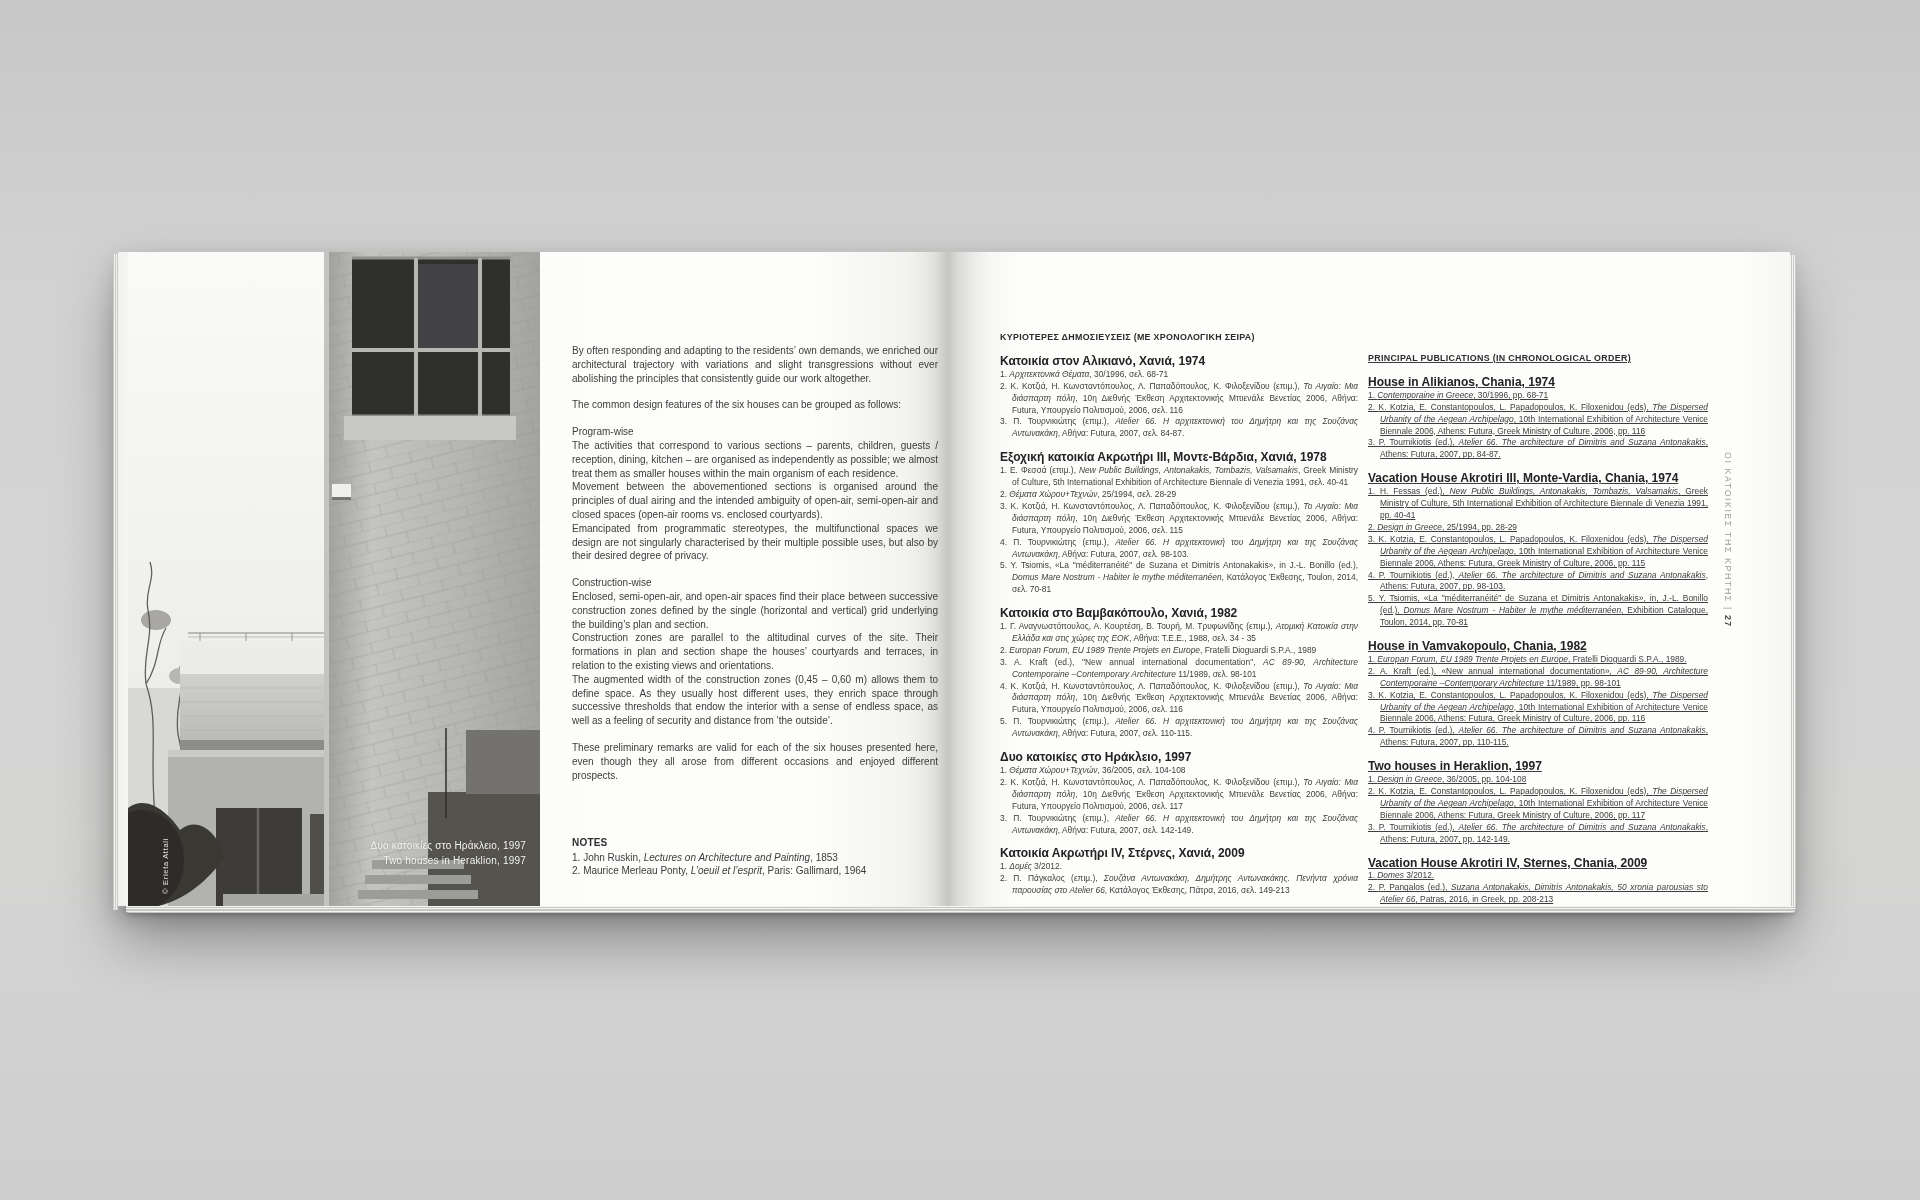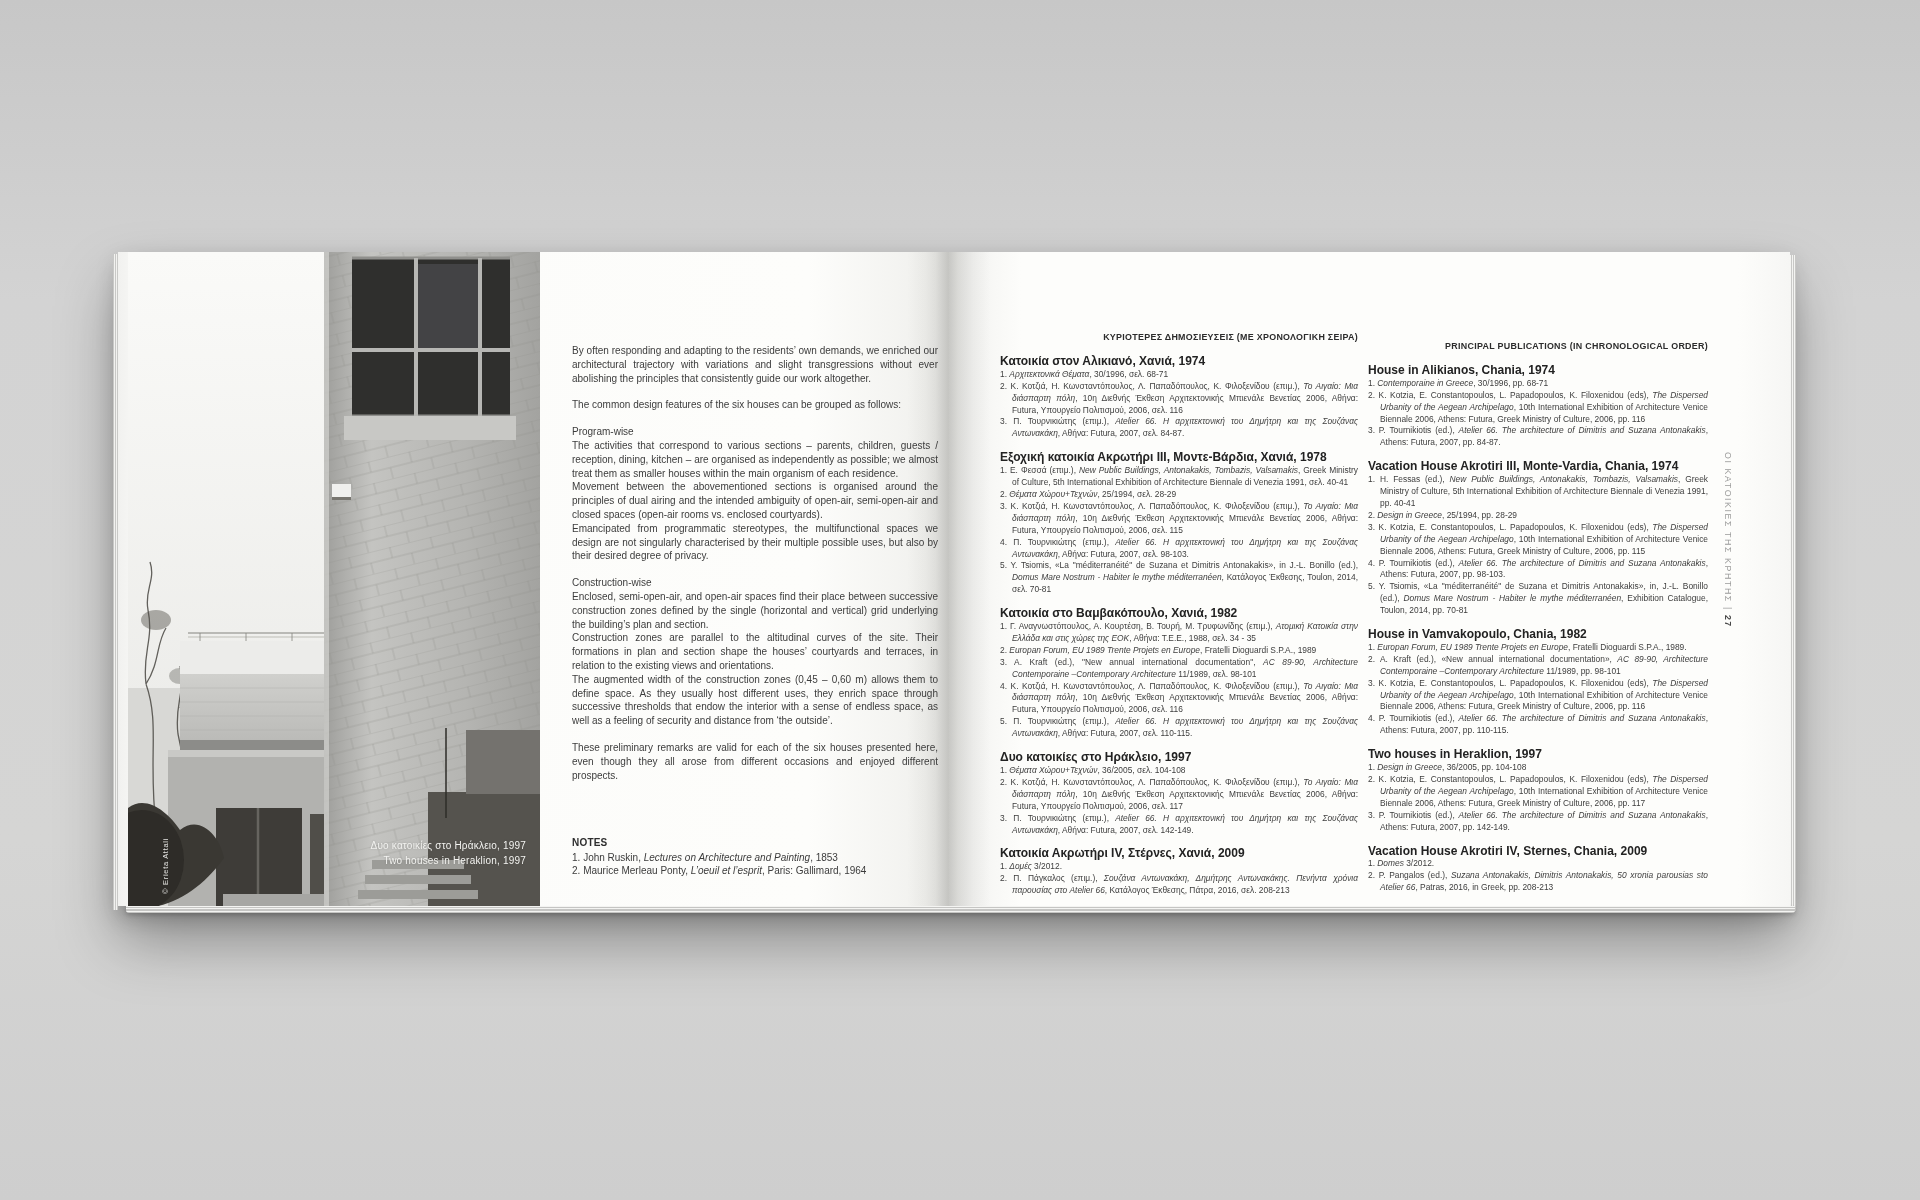--- a/index.html
+++ b/index.html
@@ -37,22 +37,22 @@
   .left-col{position:absolute;left:454px;top:92px;width:366px;
     font-size:10px;line-height:13.8px;color:#3c3c3c;text-align:justify;}
   .para{margin:0;}
   .gap{height:13px;}
   .notes{position:absolute;left:454px;top:585px;width:366px;color:#3c3c3c;}
   .notes-heading{font-weight:bold;font-size:10px;letter-spacing:0.2px;margin-bottom:3px;color:#2e2e2e;}
   .note-item{font-size:10px;line-height:13px;padding-left:12px;text-indent:-12px;}
   
   .pub-col{position:absolute;color:#3d3d3d;font-size:8.4px;line-height:11.9px;}
   .col-greek{left:51px;top:80px;width:358px;}
-  .col-english{left:419px;top:89px;width:340px;}
-  .pub-header{font-weight:bold;font-size:8.9px;letter-spacing:0.3px;color:#2c2c2c;text-align:right;}
+  .col-english{left:419px;top:101px;width:340px;text-decoration:underline;}
+  .pub-header{font-weight:bold;font-size:8.9px;letter-spacing:0.3px;color:#2c2c2c;}
   .pub-section{margin-top:12px;}
   .pub-title{font-weight:bold;font-size:12px;margin-bottom:1px;color:#222;}
   .pub-item{padding-left:12px;text-indent:-12px;text-align:justify;}
   .it{font-style:italic;}
   .running-head{position:absolute;right:57px;top:200px;writing-mode:vertical-rl;
     color:#9b9b9b;font-size:8.8px;letter-spacing:1.6px;}
   .running-head .pageno{color:#474747;font-weight:bold;}
 </style>
 </head>
 <body>
@@ -193,21 +193,21 @@
           </div>
           <div class="pub-section">
             <div class="pub-title">Δυο κατοικίες στο Ηράκλειο, 1997</div>
             <div class="pub-item"><span>1. </span><span class="it">Θέματα Χώρου+Τεχνών</span><span>, 36/2005, σελ. 104-108</span></div>
             <div class="pub-item"><span>2. </span><span>Κ. Κοτζιά, Η. Κωνσταντόπουλος, Λ. Παπαδόπουλος, Κ. Φιλοξενίδου (επιμ.), </span><span class="it">Το Αιγαίο: Μια διάσπαρτη πόλη</span><span>, 10η Διεθνής Έκθεση Αρχιτεκτονικής Μπιενάλε Βενετίας 2006, Αθήνα: Futura, Υπουργείο Πολιτισμού, 2006, σελ. 117</span></div>
             <div class="pub-item"><span>3. </span><span>Π. Τουρνικιώτης (επιμ.), </span><span class="it">Atelier 66. Η αρχιτεκτονική του Δημήτρη και της Σουζάνας Αντωνακάκη</span><span>, Αθήνα: Futura, 2007, σελ. 142-149.</span></div>
           </div>
           <div class="pub-section">
             <div class="pub-title">Κατοικία Ακρωτήρι IV, Στέρνες, Χανιά, 2009</div>
             <div class="pub-item"><span>1. </span><span class="it">Δομές</span><span> 3/2012.</span></div>
-            <div class="pub-item"><span>2. </span><span>Π. Πάγκαλος (επιμ.), </span><span class="it">Σουζάνα Αντωνακάκη, Δημήτρης Αντωνακάκης. Πενήντα χρόνια παρουσίας στο Atelier 66</span><span>, Κατάλογος Έκθεσης, Πάτρα, 2016, σελ. 208-213</span></div>
+            <div class="pub-item"><span>2. </span><span>Π. Πάγκαλος (επιμ.), </span><span class="it">Σουζάνα Αντωνακάκη, Δημήτρης Αντωνακάκης. Πενήντα χρόνια παρουσίας στο Atelier 66</span><span>, Κατάλογος Έκθεσης, Πάτρα, 2016, σελ. 149-213</span></div>
           </div>
         </div>
     </div>
     <div class="pub-col col-english">
       <div class="pub-header">PRINCIPAL PUBLICATIONS (IN CHRONOLOGICAL ORDER)</div>
       <div>
           <div class="pub-section">
             <div class="pub-title">House in Alikianos, Chania, 1974</div>
             <div class="pub-item"><span>1. </span><span class="it">Contemporaine in Greece</span><span>, 30/1996, pp. 68-71</span></div>
             <div class="pub-item"><span>2. </span><span>K. Kotzia, E. Constantopoulos, L. Papadopoulos, K. Filoxenidou (eds), </span><span class="it">The Dispersed Urbanity of the Aegean Archipelago</span><span>, 10th International Exhibition of Architecture Venice Biennale 2006, Athens: Futura, Greek Ministry of Culture, 2006, pp. 116</span></div>

